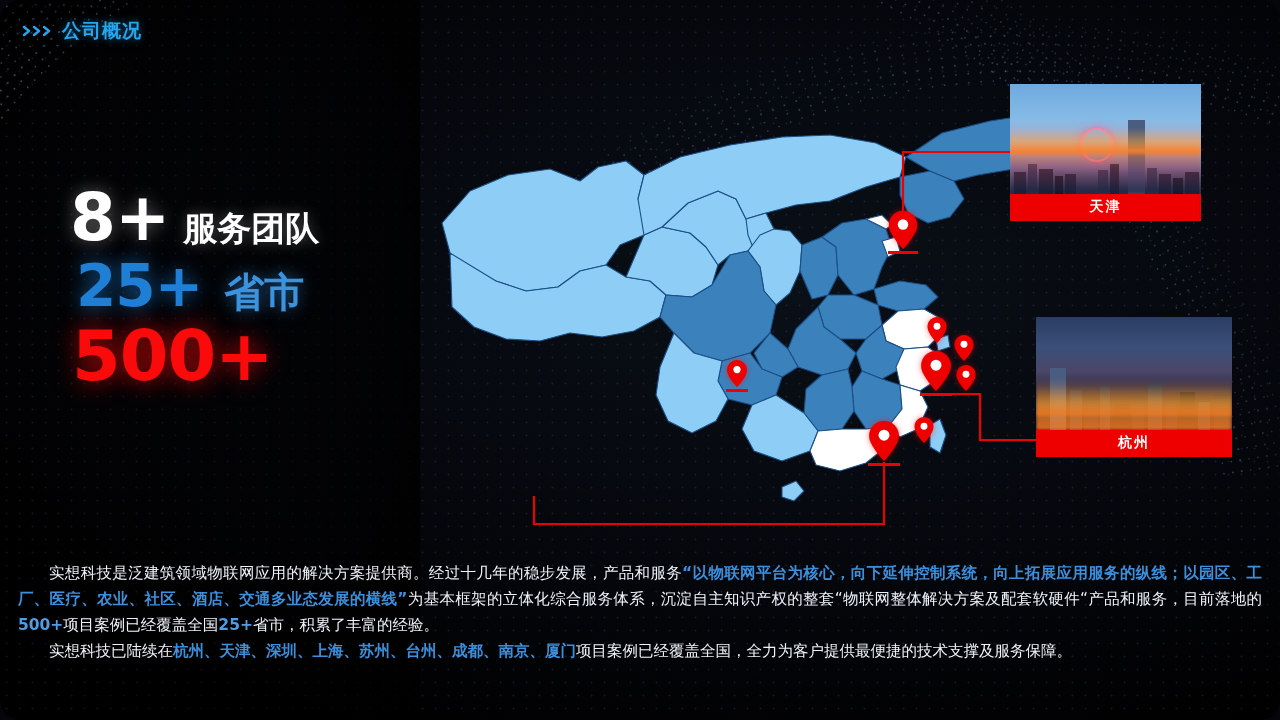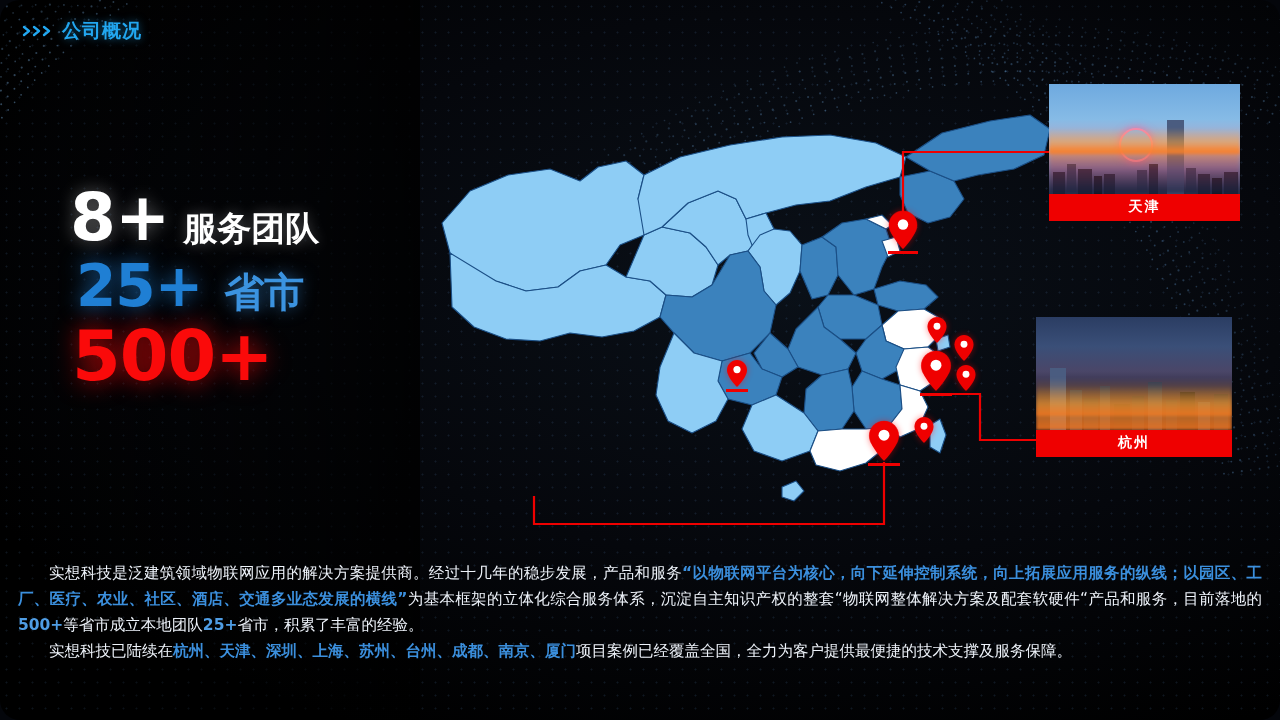--- a/index.html
+++ b/index.html
@@ -99,21 +99,21 @@
   .connectors svg { width:100%; height:100%; }
 
   
   .card { position:absolute; z-index: 25; }
   .card .photo { position:relative; overflow:hidden; }
   .card .cap {
     background:#ef0000; color:#fff; font-weight:bold;
     text-align:center; font-size:14px; letter-spacing:2px;
     padding: 4px 0 5px;
   }
-  #card-tianjin  { left:1049px; top:84px;  width:191px; }
+  #card-tianjin  { left:1010px; top:84px;  width:191px; }
   #card-tianjin .photo { height: 110px; }
   #card-hangzhou { left:1036px; top:317px; width:196px; }
   #card-hangzhou .photo { height: 113px; }
   #card-shenzhen { left:433px;  top:364px; width:198px; }
   #card-shenzhen .photo { height: 112px; }
 
   
   .sky-dawn {
     position:absolute; inset:0;
     background: linear-gradient(to bottom,#6ea9df 0%, #86bbe6 32%, #b9a6c4 58%, #7f7fa8 72%, #2b3550 100%);
@@ -2096,17 +2096,17 @@
         <div class="bld" style="left:178px;width:14px; height:36px;"></div>
       </div>
       <div class="glow-row" style="bottom:0; height:52px;"></div>
       <div class="glow-row" style="bottom:14px; height:30px; opacity:.8;"></div>
     </div>
     <div class="cap">杭州</div>
   </div>
 
 
   <div class="body-text">
-    <p><span>实想科技是泛建筑领域物联网应用的解决方案提供商。经过十几年的稳步发展，产品和服务</span><span class="hi-blue">“以物联网平台为核心，向下延伸控制系统，向上拓展应用服务的纵线；以园区、工厂、医疗、农业、社区、酒店、交通多业态发展的横线”</span><span>为基本框架的立体化综合服务体系，沉淀自主知识产权的整套“物联网整体解决方案及配套软硬件“产品和服务，目前落地的</span><span class="hi-blue2">500+</span><span>等省市成立本地团队</span><span class="hi-blue2">25+</span><span>省市，积累了丰富的经验。</span></p>
+    <p><span>实想科技是泛建筑领域物联网应用的解决方案提供商。经过十几年的稳步发展，产品和服务</span><span class="hi-blue">“以物联网平台为核心，向下延伸控制系统，向上拓展应用服务的纵线；以园区、工厂、医疗、农业、社区、酒店、交通多业态发展的横线”</span><span>为基本框架的立体化综合服务体系，沉淀自主知识产权的整套“物联网整体解决方案及配套软硬件“产品和服务，目前落地的</span><span class="hi-blue2">500+</span><span>项目案例已经覆盖全国</span><span class="hi-blue2">25+</span><span>省市，积累了丰富的经验。</span></p>
     <p><span>实想科技已陆续在</span><span class="hi-blue">杭州、天津、深圳、上海、苏州、台州、成都、南京、厦门</span><span>项目案例已经覆盖全国，全力为客户提供最便捷的技术支撑及服务保障。</span></p>
   </div>
 
 </div>
 
 </body></html>

